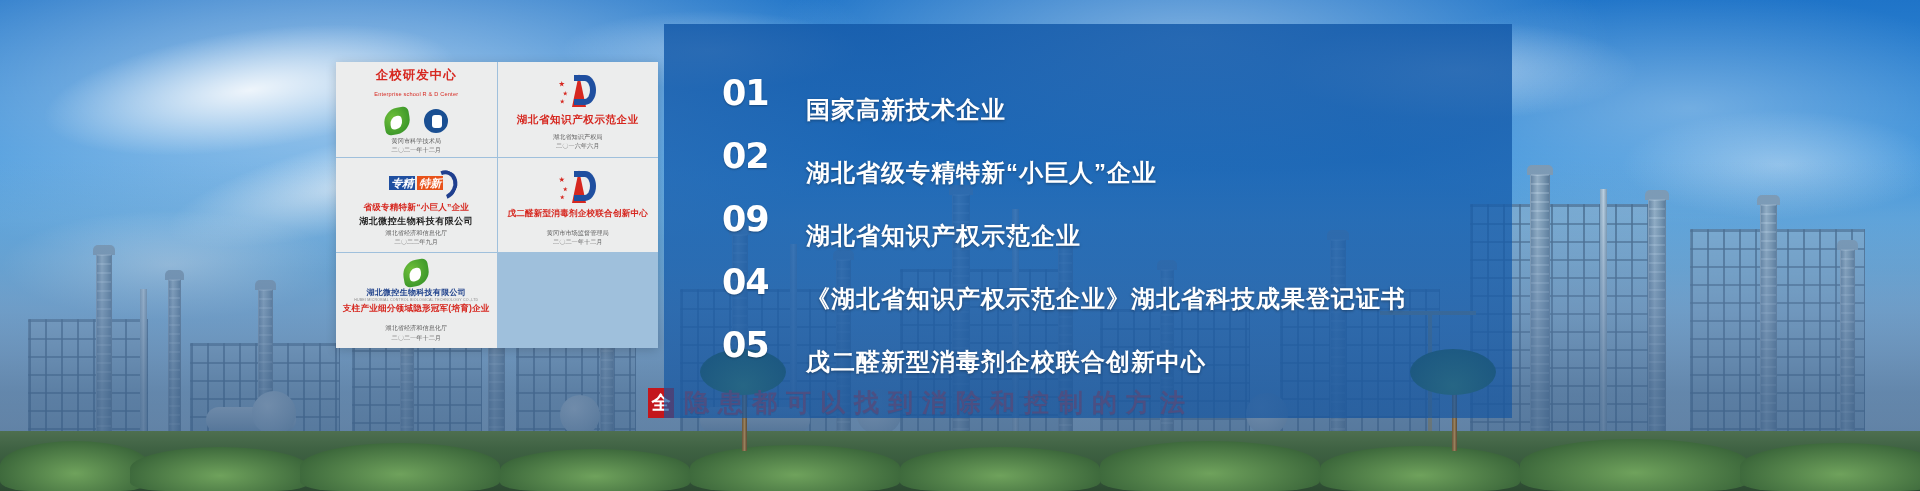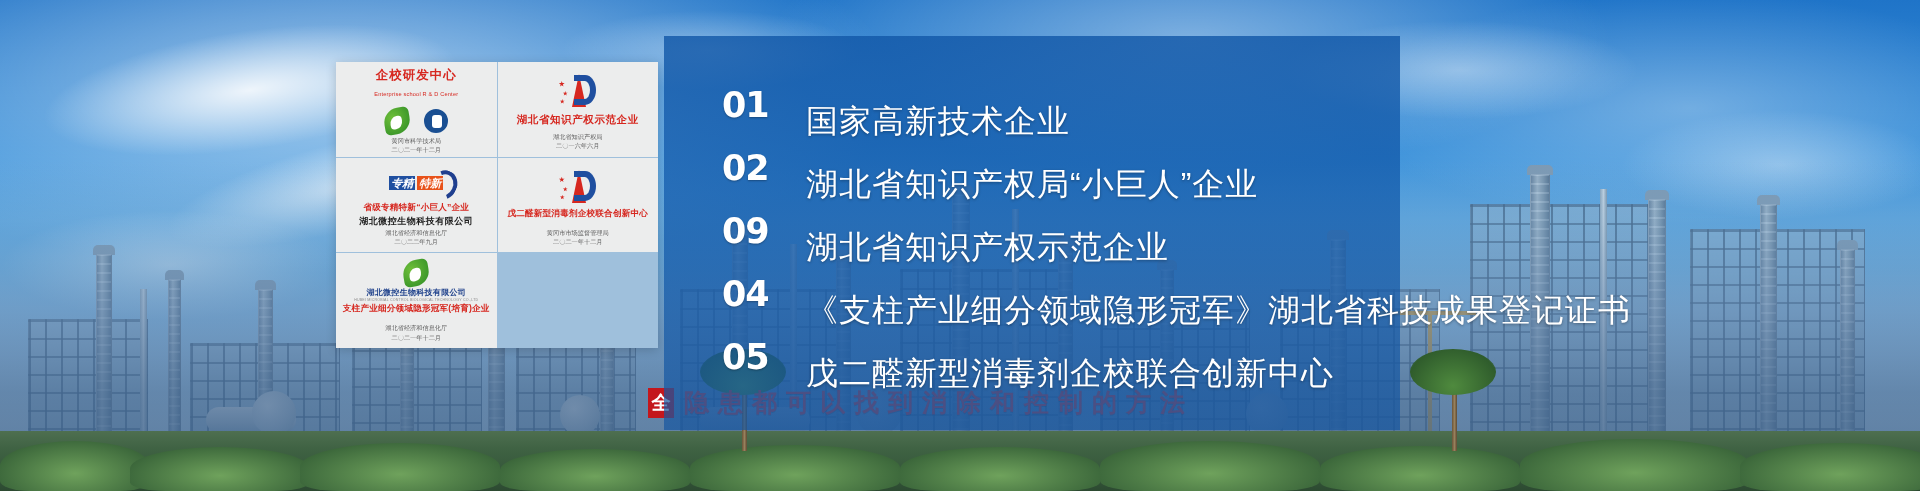--- a/index.html
+++ b/index.html
@@ -269,44 +269,44 @@
     border-left-color: transparent; border-bottom-color: transparent;
     transform: rotate(25deg);
   }
   .corp-logo { display: flex; flex-direction: column; align-items: center; }
   .corp-name { color: #1c3f8a; font-size: 8px; font-weight: 700; letter-spacing: .3px; white-space: nowrap; }
   .corp-en { color: #8a8a8a; font-size: 3.6px; letter-spacing: .2px; white-space: nowrap; }
 
   
   .list-panel {
     position: absolute;
-    left: 664px; top: 36px;
-    width: 736px; height: 394px;
+    left: 664px; top: 24px;
+    width: 848px; height: 394px;
     background: linear-gradient(180deg, rgba(18,88,168,.82) 0%, rgba(20,92,172,.76) 40%, rgba(22,86,160,.70) 100%);
     padding: 38px 0 0 58px;
   }
   .list-row {
     display: flex; align-items: center;
     height: 63px;
     gap: 30px;
   }
   .list-num {
     color: #ffffff;
     font-size: 35px;
     font-weight: 700;
     font-family: "DejaVu Sans", "Liberation Sans", sans-serif;
     letter-spacing: -1px;
     line-height: 1;
     min-width: 54px;
     text-shadow: 0 1px 2px rgba(0,0,0,.3);
   }
   .list-text {
     color: #ffffff;
-    font-size: 32px;
-    font-weight: 400;
+    font-size: 24px;
+    font-weight: 700;
     letter-spacing: 1px;
     white-space: nowrap;
     text-shadow: 0 1px 3px rgba(0,0,0,.35);
     margin-top: 32px;
   }
 </style>
 </head>
 <body>
 
 <div class="stage">
@@ -458,29 +458,29 @@
 
   </div>
 
   <div class="list-panel">
     <div class="list-row">
       <span class="list-num">01</span>
       <span class="list-text">国家高新技术企业</span>
     </div>
     <div class="list-row">
       <span class="list-num">02</span>
-      <span class="list-text">湖北省知识产权局“小巨人”企业</span>
+      <span class="list-text">湖北省级专精特新“小巨人”企业</span>
     </div>
     <div class="list-row">
       <span class="list-num">09</span>
       <span class="list-text">湖北省知识产权示范企业</span>
     </div>
     <div class="list-row">
       <span class="list-num">04</span>
-      <span class="list-text">《支柱产业细分领域隐形冠军》湖北省科技成果登记证书</span>
+      <span class="list-text">《湖北省知识产权示范企业》湖北省科技成果登记证书</span>
     </div>
     <div class="list-row">
       <span class="list-num">05</span>
       <span class="list-text">戊二醛新型消毒剂企校联合创新中心</span>
     </div>
   </div>
 
 </div>
 
 </body></html>

